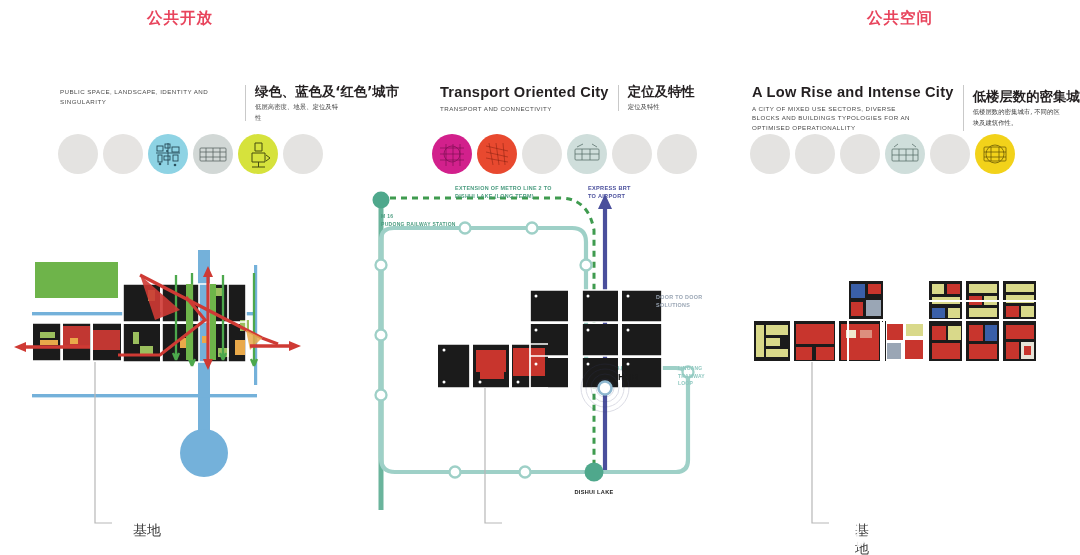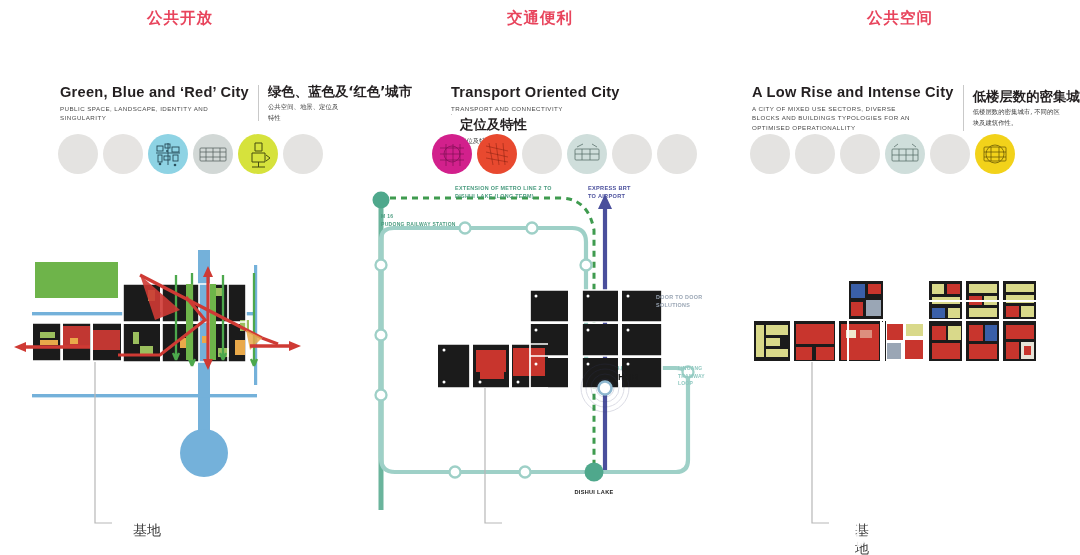--- a/index.html
+++ b/index.html
@@ -165,27 +165,26 @@
 <body>
 
 <div class="slide">
 
   <div class="col col-1">
 
     <div class="topper">公共开放</div>
 
     <div class="titleblock">
       <div class="t-en">
-        <div class="t-en-main">Green, Blue and ‘Red’ City</div>
         <div class="t-en-sub">PUBLIC SPACE, LANDSCAPE, IDENTITY AND SINGULARITY</div>
       </div>
       <div class="divider"></div>
       <div class="t-cn">
         <div class="t-cn-main">绿色、蓝色及‘红色’城市</div>
-        <div class="t-cn-sub">公共空间、地景、定位及特性</div>
+        <div class="t-cn-sub">低层高密度、地景、定位及特性</div>
       </div>
     </div>
 
     <div class="circles">
       <div class="circ" style="background:#e4e3e1"></div>
       <div class="circ" style="background:#e6e4e2"></div>
       <div class="circ" style="background:#8ed3e4">
         <svg viewBox="0 0 40 40">
           <g stroke="#15323e" stroke-width="0.9" fill="none" opacity="0.85">
             <rect x="9" y="12" width="6" height="5"></rect>
@@ -310,23 +309,22 @@
 
         <path d="M95 182 V343 H112" stroke="#b7b7b7" stroke-width="1.2" fill="none"></path>
       </svg>
     </div>
 
     <div class="callout callout-1">基地</div>
   </div>
 
   <div class="col col-2">
 
-    <div class="topper">交通便利</div>
-
-    <div class="titleblock" style="left:91px;flex-direction:column;">
+
+    <div class="titleblock" style="left:80px;">
       <div class="t-en">
         <div class="t-en-main">Transport Oriented City</div>
         <div class="t-en-sub">TRANSPORT AND CONNECTIVITY</div>
       </div>
       <div class="divider"></div>
       <div class="t-cn">
         <div class="t-cn-main">定位及特性</div>
         <div class="t-cn-sub">定位及特性</div>
       </div>
     </div>

